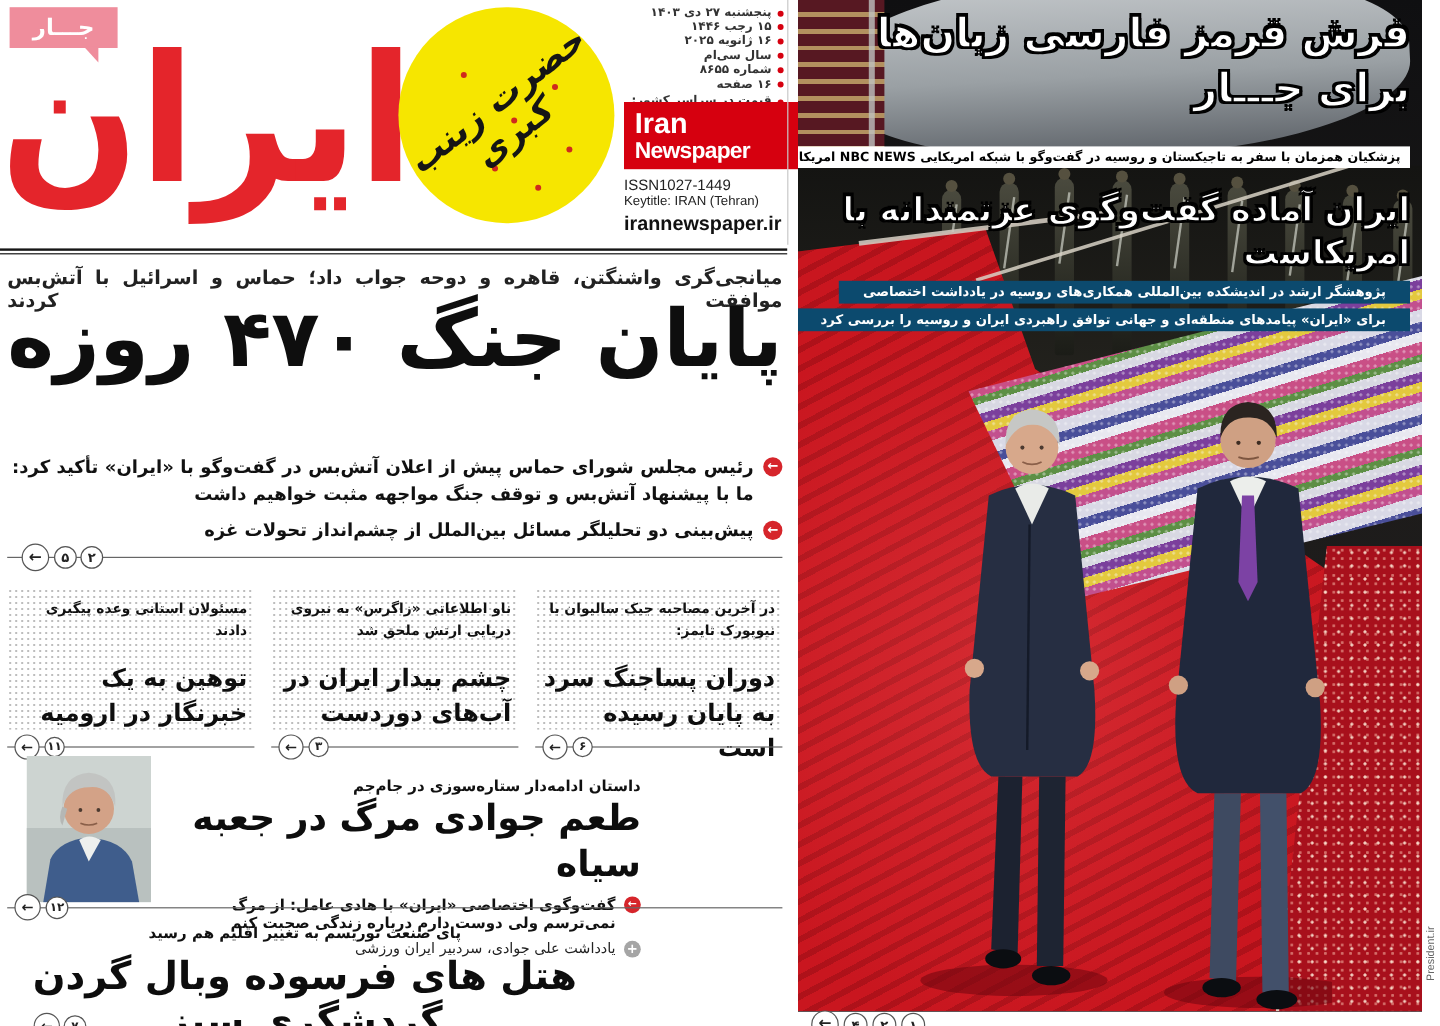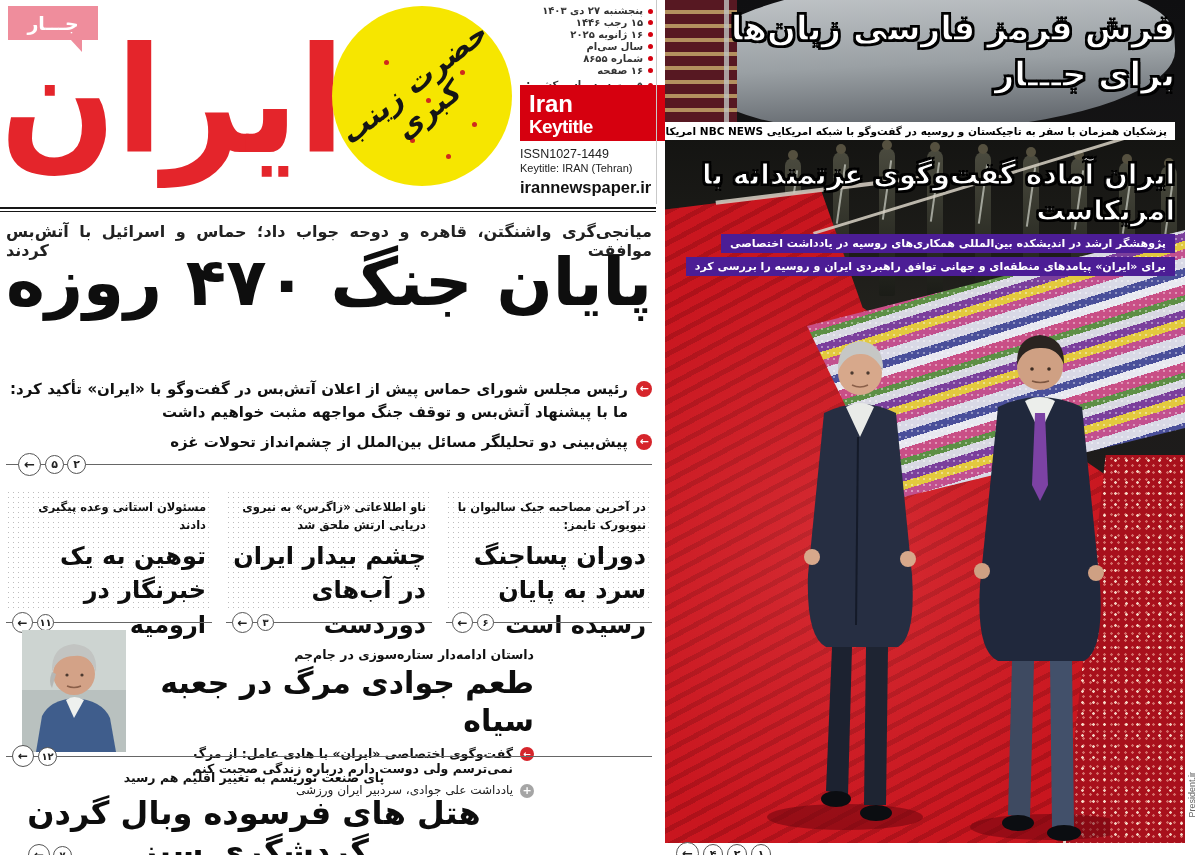--- a/index.html
+++ b/index.html
@@ -59,21 +59,21 @@
   .lead-rule { top:464px; left:6px; width:646px; }
   .pcir { position:absolute; background:#fff; border:1.3px solid #555; border-radius:50%;
           display:flex; align-items:center; justify-content:center; font-weight:bold; color:#222; }
 
   
   .boxes { position:absolute; top:490px; left:6px; width:646px; display:flex; direction:rtl; gap:14px; }
   .boxcol { flex:1; position:relative; }
   .dotbox { height:118px; background-color:#fff; padding:9px 6px 6px; direction:rtl;
             background-image:radial-gradient(#bdbdbd 0.8px, transparent 0.95px); background-size:5px 5px; }
   .box-kicker { font-size:11.5px; font-weight:bold; color:#111; line-height:1.55; }
-  .box-headline { font-size:24px; font-weight:bold; color:#0e0e0e; line-height:1.45; margin-top:4px; }
+  .box-headline { font-size:20px; font-weight:bold; color:#0e0e0e; line-height:1.45; margin-top:16px; }
   .box-rule { position:relative; margin-top:14px; border-top:1.2px solid #666; height:0; }
 
   
   .hadi { position:absolute; top:630px; left:6px; width:646px; height:132px; }
   .portrait { position:absolute; left:16px; top:0; width:104px; height:122px; overflow:hidden; }
   .hadi-content { position:absolute; right:118px; top:17px; width:400px; direction:rtl; text-align:right; }
   .hadi-kicker { font-size:12.5px; font-weight:bold; color:#111; }
   .hadi-headline { font-size:30px; font-weight:bold; color:#0d0d0d; line-height:1.25; margin-top:2px; }
   .hd-row { display:flex; margin-top:7px; }
   .hd-dot { flex:none; width:14px; height:14px; border-radius:50%; color:#fff; font-size:9px; line-height:14px;
@@ -139,21 +139,21 @@
   .ph-overlay { position:absolute; inset:0; direction:rtl; padding:6px 10px; display:flex;
                 flex-direction:column; align-items:flex-start; }
   .ph-h1 { font-size:34px; font-weight:bold; color:#fff; line-height:1.35; text-align:right;
            -webkit-text-stroke:1.3px #000;
            text-shadow:2px 2px 0 #000,-2px 2px 0 #000,2px -2px 0 #000,-2px -2px 0 #000; }
   .ph-bar { margin-top:24px; background:#fff; color:#000; font-size:10.5px; font-weight:bold;
             padding:3px 8px; white-space:nowrap; }
   .ph-h2 { font-size:28px; font-weight:bold; color:#fff; margin-top:17px; line-height:1.3;
            -webkit-text-stroke:1.2px #000;
            text-shadow:2px 2px 0 #000,-2px 2px 0 #000,2px -2px 0 #000,-2px -2px 0 #000; }
-  .ph-redbar { background:#4c1d95; color:#fff; font-size:11px; font-weight:bold; padding:3px 9px;
+  .ph-redbar { background:#0c4a6e; color:#fff; font-size:11px; font-weight:bold; padding:3px 20px;
                margin-top:4px; white-space:nowrap; }
   .ph-credit { position:absolute; left:1187px; top:772px; writing-mode:vertical-rl; transform:rotate(180deg);
                font-family:"Liberation Sans", sans-serif; font-size:9px; color:#666; }
   .ph-circles { position:absolute; left:676px; top:842px; display:flex; gap:4px; }
 </style>
 </head>
 <body>
 
 <div class="left-col">
 
@@ -175,21 +175,21 @@
     <div class="dl">۱۵ رجب ۱۴۴۶</div>
     <div class="dl">۱۶ ژانویه ۲۰۲۵</div>
     <div class="dl">سال سی‌ام</div>
     <div class="dl">شماره ۸۶۵۵</div>
     <div class="dl">۱۶ صفحه</div>
     <div class="dl price">قیمت در سراسر کشور: ۵۰۰۰ تومان</div>
   </div>
 
   <div class="brand">
     <div class="b1">Iran</div>
-    <div class="b2">Keytitle</div>
+    <div class="b2">Newspaper</div>
   </div>
 
   <div class="issn-block">
     <div class="i1">ISSN1027-1449</div>
     <div class="i2">Keytitle: IRAN (Tehran)</div>
     <div class="i3">irannewspaper.ir</div>
   </div>
 
   <div class="double-rule"></div>
 

